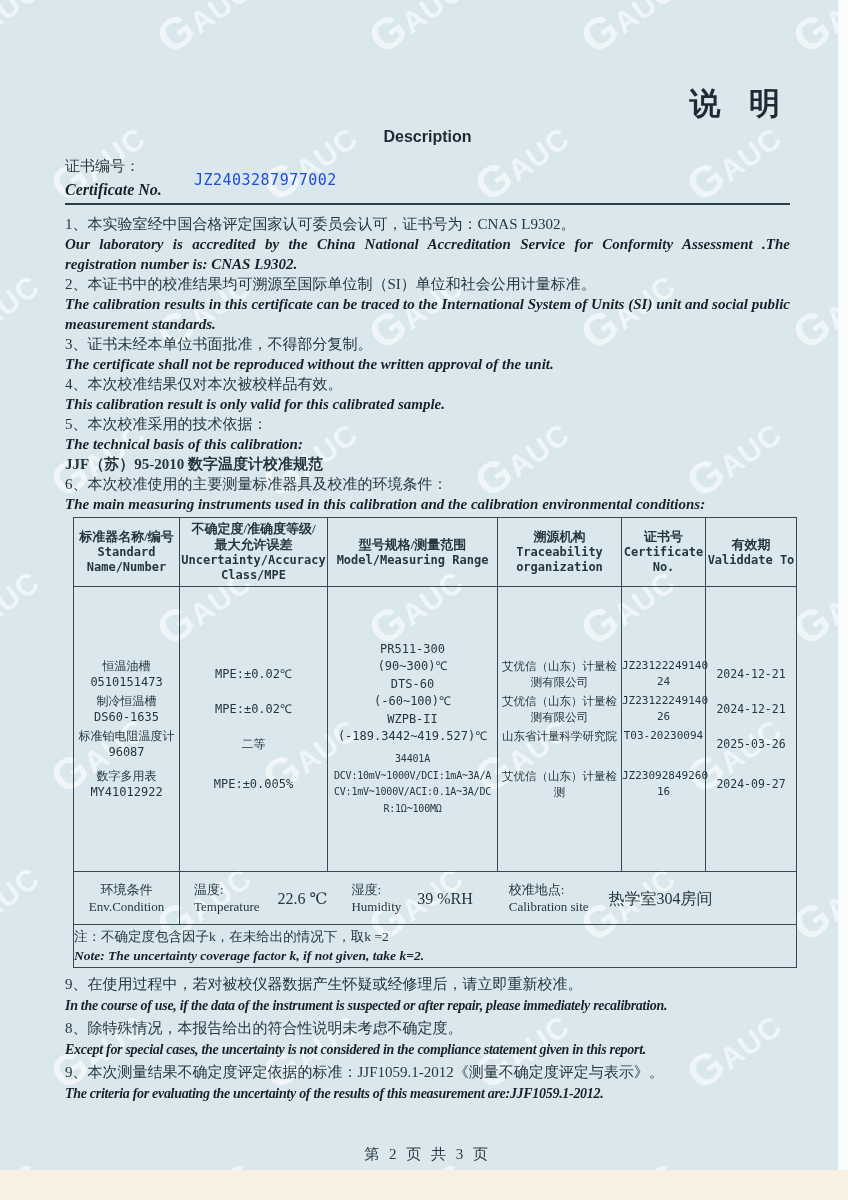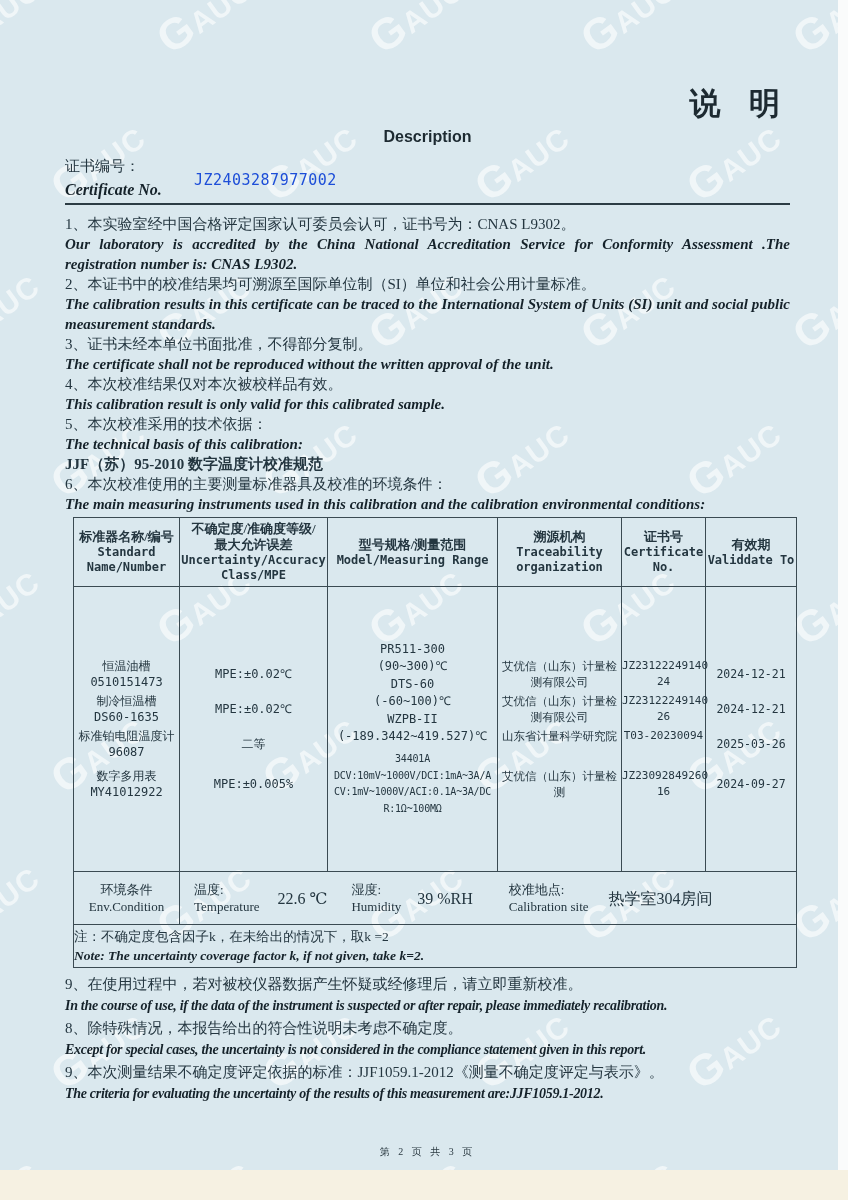--- a/index.html
+++ b/index.html
@@ -91,21 +91,21 @@
   .envflex{display:flex;align-items:center;font-size:13px;line-height:17px;padding-left:14px;}
   .envflex .seg-label{white-space:pre-line;}
   .envflex .seg-value{font-size:16px;white-space:nowrap;}
   .g1{margin-left:18px;} .g2{margin-left:24px;} .g3{margin-left:16px;} .g5{margin-left:36px;} .g6{margin-left:20px;}
   td.notecell{height:42px;padding:2px 4px 2px 18px;}
   .note-cn{font-size:13.5px;line-height:19px;}
   .note-en{font-size:13.5px;line-height:19px;font-weight:bold;font-style:italic;color:#15222a;}
 
   .footer{
     text-align:center;margin-top:40px;
-    font-size:10px;letter-spacing:3px;color:#2b3a42;
+    font-size:15px;letter-spacing:3px;color:#2b3a42;
   }
 </style>
 </head>
 <body>
 
 <div class="page">
   <div class="wm-layer" id="wm-layer">
       <div class="wm" style="left: -60px; top: -12px;">GAUC</div>
       <div class="wm" style="left: 152px; top: -12px;">GAUC</div>
       <div class="wm" style="left: 364px; top: -12px;">GAUC</div>

